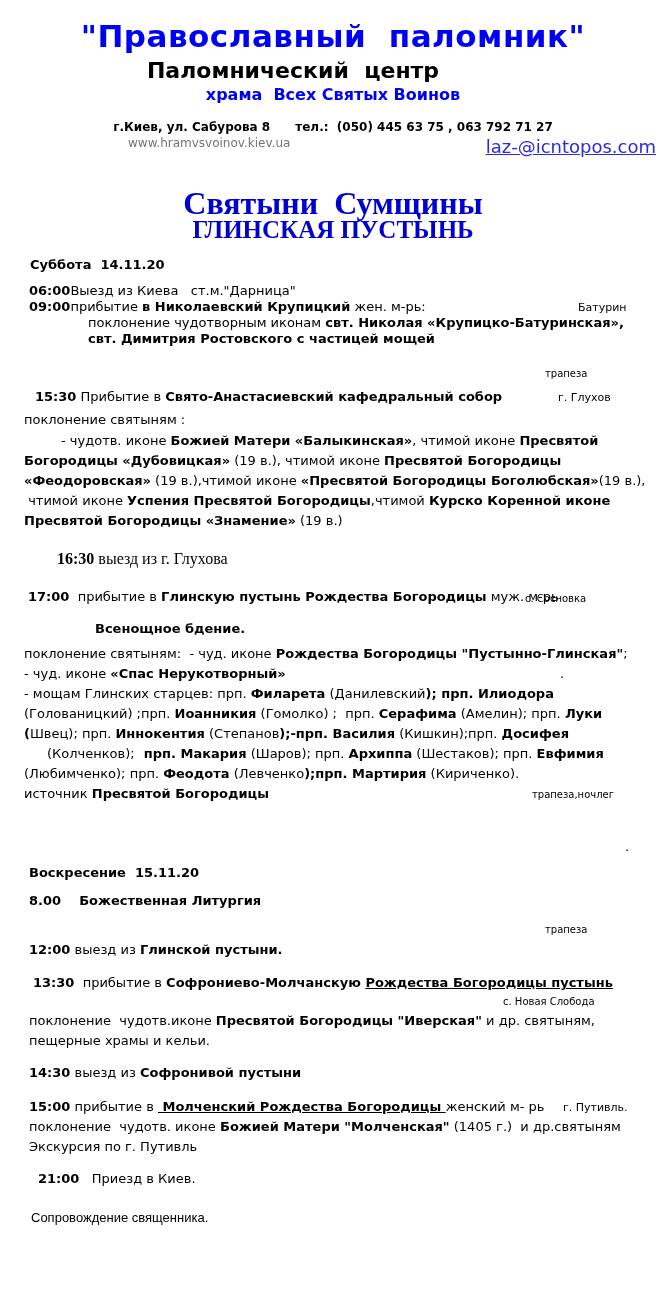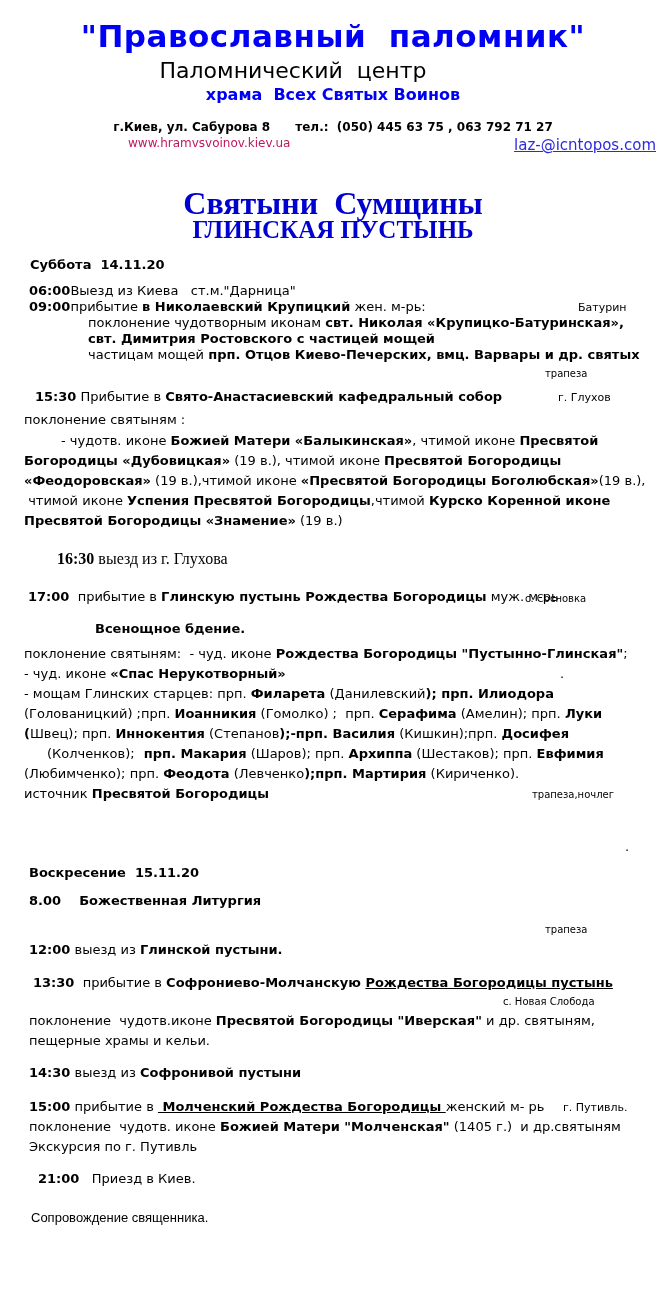--- a/index.html
+++ b/index.html
@@ -31,21 +31,21 @@
     font-size: 31px;
     letter-spacing: 0.5px;
     color: #0000f5;
     white-space: pre;
   }
   .hdr-sub1 {
     position: absolute;
     left: 0; top: 58px; width: 586px;
     text-align: center;
     font-family: "DejaVu Sans", sans-serif;
-    font-weight: normal;
+    font-weight: bold;
     font-size: 22px;
     color: #000000;
     white-space: pre;
   }
   .hdr-sub2 {
     position: absolute;
     left: 0; top: 85px; width: 666px;
     text-align: center;
     font-family: "DejaVu Sans", sans-serif;
     font-weight: bold;
@@ -61,28 +61,28 @@
     font-weight: bold;
     font-size: 12px;
     color: #000000;
     white-space: pre;
   }
   .hdr-www {
     position: absolute;
     left: 128px; top: 136px;
     font-family: "DejaVu Sans", sans-serif;
     font-size: 12px;
-    color: #be185d;
+    color: #737373;
     white-space: pre;
   }
   .hdr-mail {
     position: absolute;
     right: 10px; top: 136px;
     font-family: "DejaVu Sans", sans-serif;
-    font-size: 15px;
+    font-size: 18px;
     color: #2a2ae0;
     text-decoration: underline;
     white-space: pre;
   }
 
   
   .doc-title {
     position: absolute;
     left: 0; top: 185px; width: 666px;
     text-align: center;
@@ -142,21 +142,20 @@
 
   <div class="ln b s13" style="left:30px; top:258px;">Суббота  14.11.20</div>
 
   <div class="ln" style="left:29px; top:284px;"><b class="n">06:00</b><span class="n">Выезд из Киева   ст.м."Дарница"</span></div>
 
   <div class="ln" style="left:29px; top:300px;"><b class="n">09:00</b><span class="n">прибытие </span><b class="n">в Николаевский Крупицкий</b><span class="n"> жен. м-рь:</span></div>
   <div class="ln s11" style="left:578px; top:302px;">Батурин</div>
 
   <div class="ln" style="left:88px; top:316px;"><span class="n">поклонение чудотворным иконам </span><b class="n">свт. Николая «Крупицко-Батуринская»,</b></div>
   <div class="ln b" style="left:88px; top:332px;">свт. Димитрия Ростовского с частицей мощей</div>
-  <div class="ln" style="left:88px; top:348px;"><span class="n">частицам мощей </span><b class="n">прп. Отцов Киево-Печерских, вмц. Варвары и др. святых</b></div>
 
   <div class="ln s10" style="left:545px; top:368px;">трапеза</div>
 
   <div class="ln" style="left:35px; top:390px;"><b class="n">15:30</b><span class="n"> Прибытие в </span><b class="n">Свято-Анастасиевский кафедральный собор</b></div>
   <div class="ln s11" style="left:558px; top:392px;">г. Глухов</div>
 
   <div class="ln" style="left:24px; top:413px;">поклонение святыням :</div>
 
   <div class="ln" style="left:24px; top:434px;margin-left:37px;"><span class="n">- чудотв. иконе </span><b class="n">Божией Матери «Балыкинская»</b><span class="n">, чтимой иконе </span><b class="n">Пресвятой</b></div>
 

